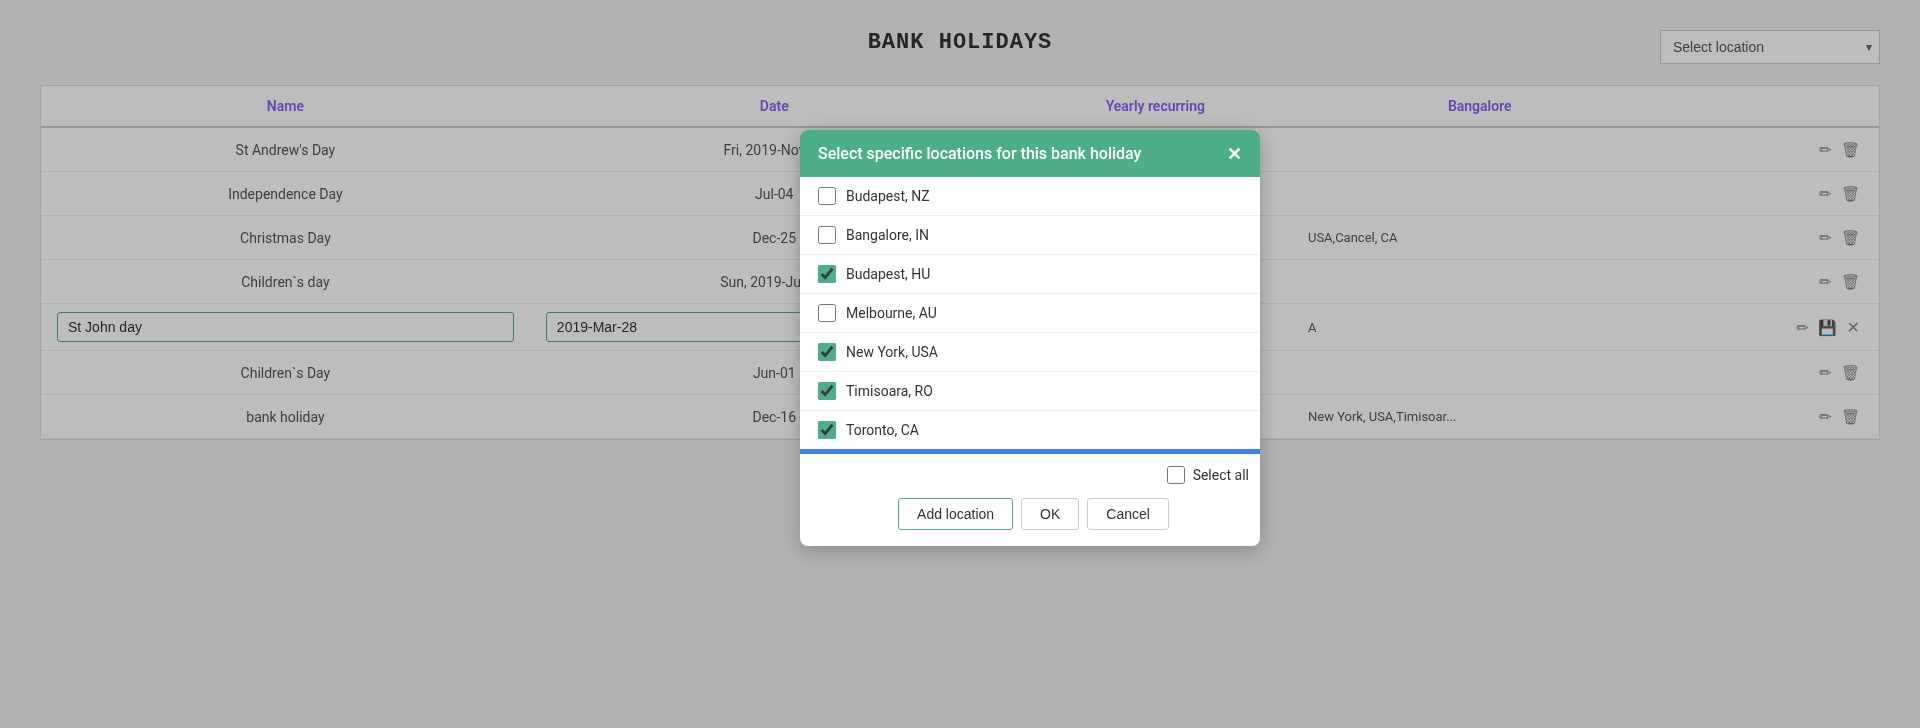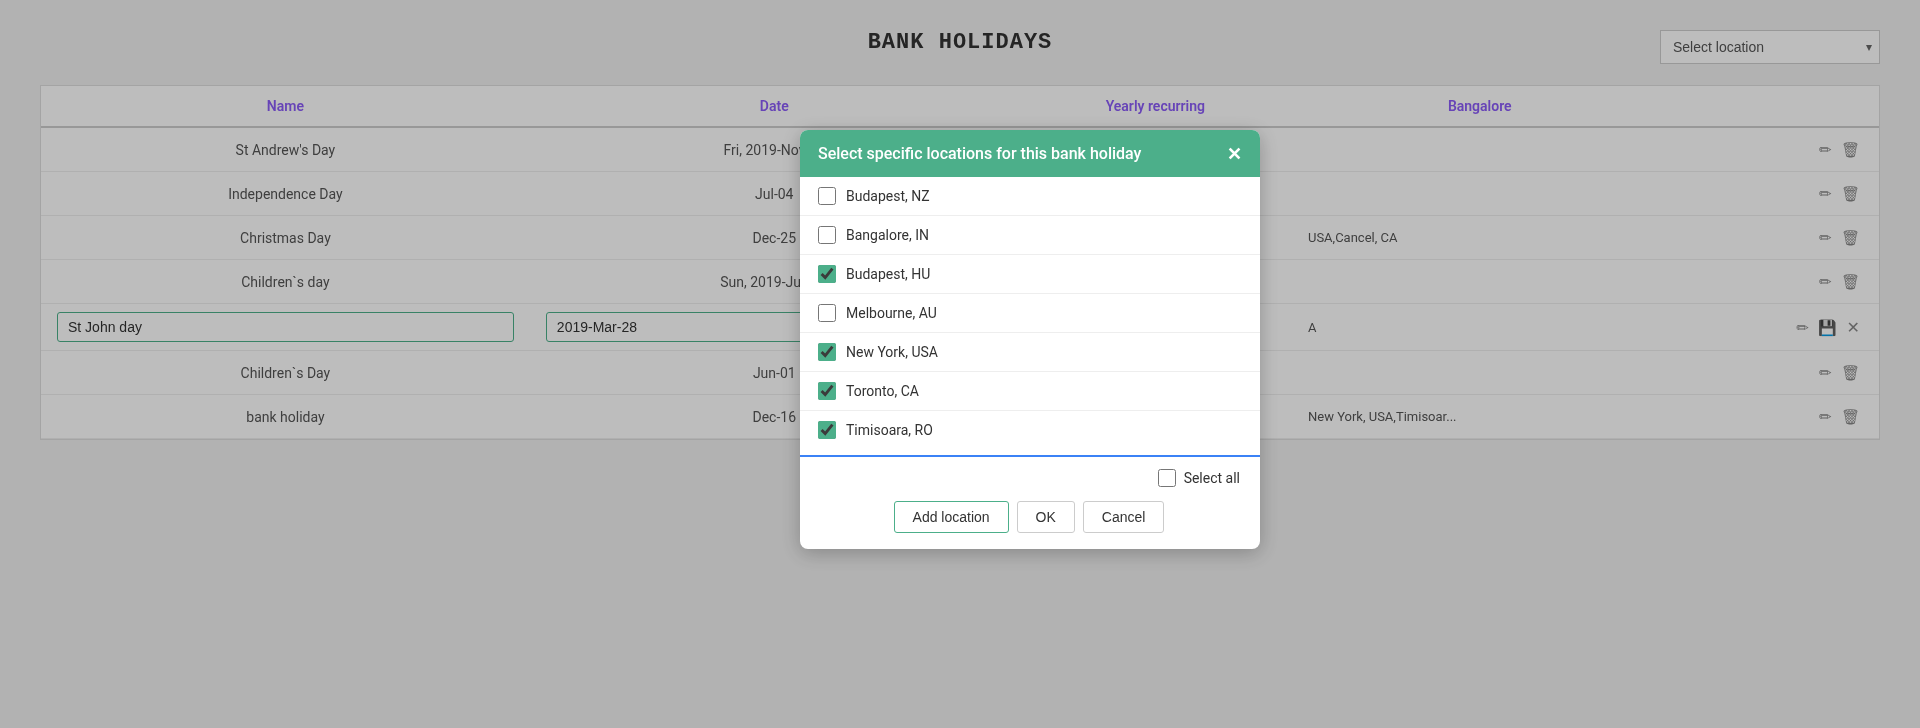--- a/index.html
+++ b/index.html
@@ -214,23 +214,22 @@
       accent-color: #4caf8a;
       flex-shrink: 0;
     }
 
     .location-name {
       font-size: 14px;
       color: #333;
     }
 
     .modal-footer {
-      padding: 12px 20px 16px 18px;
-      border-top: 2px solid #3b82f6;
-      margin-top: 6px;
+      padding: 12px 11px 16px 18px;
+      border-top: 5px solid #3b82f6;
     }
 
     .select-all-row {
       display: flex;
       justify-content: flex-end;
       align-items: center;
       gap: 8px;
       margin-bottom: 14px;
     }
 
@@ -411,25 +410,25 @@
         <div class="location-item">
       <input type="checkbox" class="location-checkbox" style="">
       <span class="location-name">Melbourne, AU</span>
     </div>
         <div class="location-item">
       <input type="checkbox" class="location-checkbox" checked="" style="">
       <span class="location-name">New York, USA</span>
     </div>
         <div class="location-item">
       <input type="checkbox" class="location-checkbox" checked="" style="">
+      <span class="location-name">Timisoara, RO</span>
+    </div>
+        <div class="location-item">
+      <input type="checkbox" class="location-checkbox" checked="" style="">
       <span class="location-name">Toronto, CA</span>
-    </div>
-        <div class="location-item">
-      <input type="checkbox" class="location-checkbox" checked="" style="">
-      <span class="location-name">Timisoara, RO</span>
     </div>
       </div>
     <div class="modal-footer">
       <div class="select-all-row">
         <input type="checkbox" class="select-all-checkbox" id="select-all" style="">
         <label class="select-all-label" for="select-all">Select all</label>
       </div>
       <div class="footer-buttons">
         <button class="btn btn-outline-green">Add location</button>
         <button class="btn btn-ok">OK</button>

